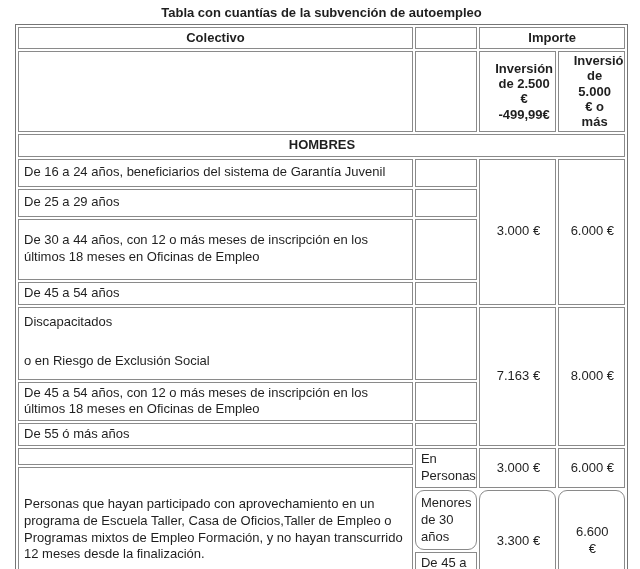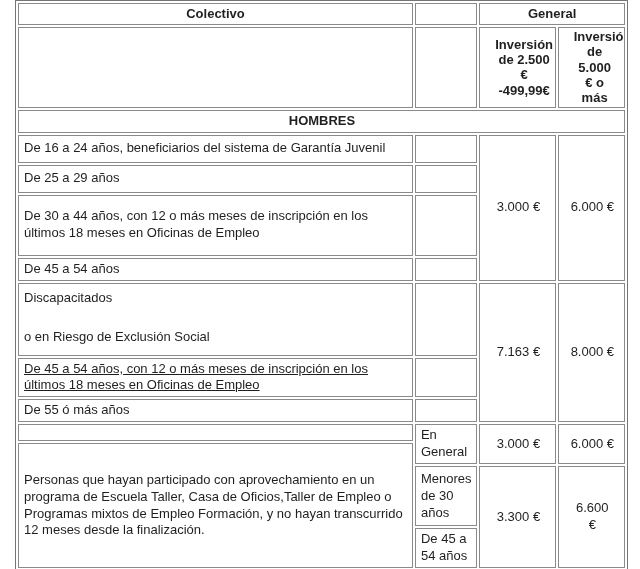--- a/index.html
+++ b/index.html
@@ -30,41 +30,42 @@
   .inv .constrain-high{display:inline-block;max-width:42px;text-align:center;white-space:normal;}
   .section{text-align:center;font-weight:bold;}
   .lbl{text-align:left;}
   .pre{white-space:pre-line;margin-left:44px;}
   .top{vertical-align:top;padding-top:4px;line-height:1.5;}
   .amt{text-align:center;padding-left:6px;}
   .sub{text-align:left;padding-left:5px;line-height:1.3;}
   
   tr.h22>td{height:22px;} tr.h66>td{height:66px;} tr.h26>td{height:18px;}
   tr.h25>td{height:28px;} tr.h43>td{height:61px;} tr.h23>td{height:23px;}
-  tr.h73>td{height:73px;} tr.h47>td{height:32px;text-decoration:underline;} tr.h17>td{height:17px;}
-  tr.h22b>td{height:22px;} tr.h60>td{height:60px;} tr.h38>td{height:38px;}
+  tr.h73>td{height:73px;} tr.h47>td{height:32px;} tr.h17>td{height:17px;}
+  tr.h22b>td{height:22px;} tr.h60>td{height:60px;border-radius:9px;} tr.h38>td{height:38px;}
 </style>
 </head>
 <body>
 
 <div class="page">
+  <div class="title">Tabla con cuantías de la subvención de autoempleo</div>
 
   <table class="tbl">
     <colgroup>
       <col style="width:393px">
       <col style="width:62px">
       <col style="width:76px">
       <col style="width:67px">
     </colgroup>
 
     <tbody>
         <tr class="h22">
       <td class="hdr">Colectivo</td>
       <td></td>
-      <td class="hdr" colspan="2">General</td>
+      <td class="hdr" colspan="2">Importe</td>
     </tr>
 
     <tr class="h66">
       <td></td>
       <td></td>
       <td class="hdr inv"><span class="constrain-low">Inversión de 2.500 € -499,99€</span></td>
       <td class="hdr inv"><span class="constrain-high">Inversión de 5.000 € o más</span></td>
     </tr>
 
     <tr class="h26">
@@ -102,21 +103,21 @@
       <td class="lbl">De 45 a 54 años, con 12 o más meses de inscripción en los últimos 18 meses en Oficinas de Empleo</td>
       <td></td>
     </tr>
     <tr class="h23">
       <td class="lbl">De 55 ó más años</td>
       <td></td>
     </tr>
 
     <tr class="h17">
       <td></td>
-      <td class="sub" rowspan="2">En General</td>
+      <td class="sub" rowspan="2">En Personas</td>
       <td class="amt" rowspan="2">3.000 €</td>
       <td class="amt" rowspan="2">6.000 €</td>
     </tr>
     <tr class="h22b">
       <td class="lbl" rowspan="3">Personas que hayan participado con aprovechamiento en un programa de Escuela Taller, Casa de Oficios,Taller de Empleo o Programas mixtos de Empleo Formación,  y no hayan transcurrido 12 meses desde la finalización.</td>
     </tr>
     <tr class="h60">
       <td class="sub">Menores de 30 años</td>
       <td class="amt" rowspan="2">3.300 €</td>
       <td class="amt pre" rowspan="2">6.600

